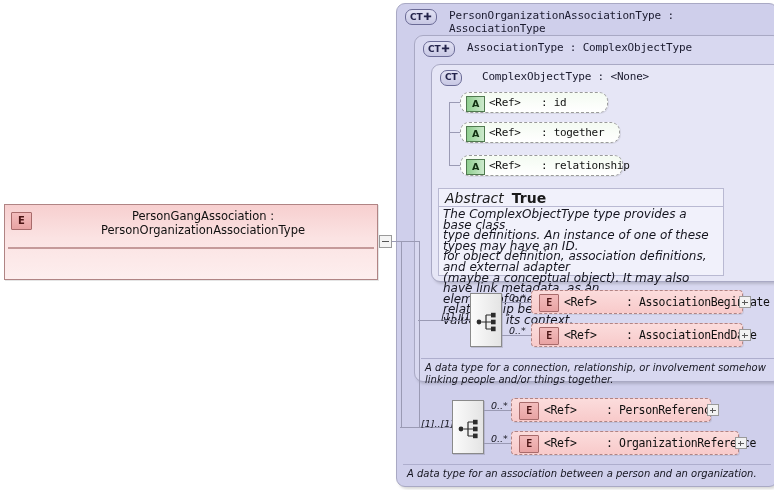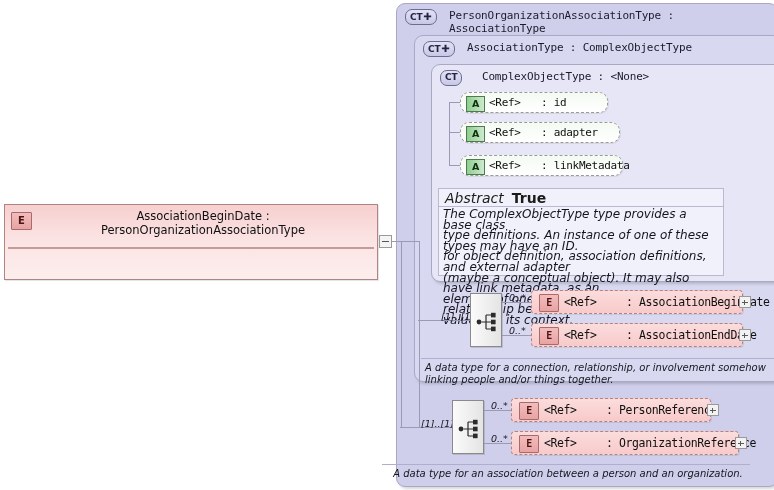--- a/index.html
+++ b/index.html
@@ -193,21 +193,21 @@
   
   .annot-strip {
     font-style: italic;
     font-size: 10px;
     line-height: 11.5px;
     color: #15151f;
     border-top: 1px solid #aeaecd;
     padding: 3px 0 0 4px;
   }
   .annot-mid { left: 421px; top: 358px; width: 356px; }
-  .annot-outer { left: 382px; top: 464px; width: 368px; text-align: center; }
+  .annot-outer { left: 403px; top: 464px; width: 368px; }
 
   
   .seq-node {
     width: 32px; height: 54px;
     border: 1px solid #8a8a8a;
     background: linear-gradient(to right,#fbfbfb,#e4e4e4);
     box-shadow: 1px 1px 0 rgba(0,0,0,0.12);
   }
   .seq-1 { left: 470px; top: 293px; }
   .seq-2 { left: 452px; top: 400px; }
@@ -308,25 +308,25 @@
   <div class="abs ln lnh attr-stub stub-1"></div>
   <div class="abs ln lnh attr-stub stub-2"></div>
   <div class="abs ln lnh attr-stub stub-3"></div>
 
   <div class="abs attr-box attr-1">
     <span class="badge-A">A</span>
     <span class="attr-ref">&lt;Ref&gt;</span><span class="attr-name">: id</span>
   </div>
   <div class="abs attr-box attr-2">
     <span class="badge-A">A</span>
-    <span class="attr-ref">&lt;Ref&gt;</span><span class="attr-name">: adapter</span>
+    <span class="attr-ref">&lt;Ref&gt;</span><span class="attr-name">: together</span>
   </div>
   <div class="abs attr-box attr-3">
     <span class="badge-A">A</span>
-    <span class="attr-ref">&lt;Ref&gt;</span><span class="attr-name">: linkMetadata</span>
+    <span class="attr-ref">&lt;Ref&gt;</span><span class="attr-name">: relationship</span>
   </div>
 
   <div class="abs doc-abstract">
     <div class="prop-row">
       <span class="prop-key">Abstract</span><span class="prop-val">True</span>
     </div>
     <div class="rowline"></div>
     <div class="doc-text">
       <div>The ComplexObjectType type provides a base class</div>
       <div>type definitions. An instance of one of these types may have an ID.</div>
@@ -403,21 +403,21 @@
 
   <div class="abs annot-strip annot-outer">A data type for an association between a person and an organization.</div>
 
   <div class="abs ln lnh" style="left:392px;top:241px;width:28px;"></div>
   <div class="abs ln lnv" style="left:419px;top:241px;height:186px;"></div>
   <div class="abs ln lnv" style="left:401px;top:241px;height:186px;"></div>
   <div class="abs ln lnh" style="left:401px;top:241px;width:18px;"></div>
 
   <div class="abs elem-root">
     <div class="elem-root-title">
-      <span class="badge-E">E</span><span>AssociationBeginDate</span><span> : </span><span>PersonOrganizationAssociationType</span>
+      <span class="badge-E">E</span><span>PersonGangAssociation</span><span> : </span><span>PersonOrganizationAssociationType</span>
     </div>
     <div class="rowline"></div>
     <div class="rowline"></div>
   </div>
 
   <div class="abs toggle-minus"></div>
 
 </div>
 
 </body></html>

